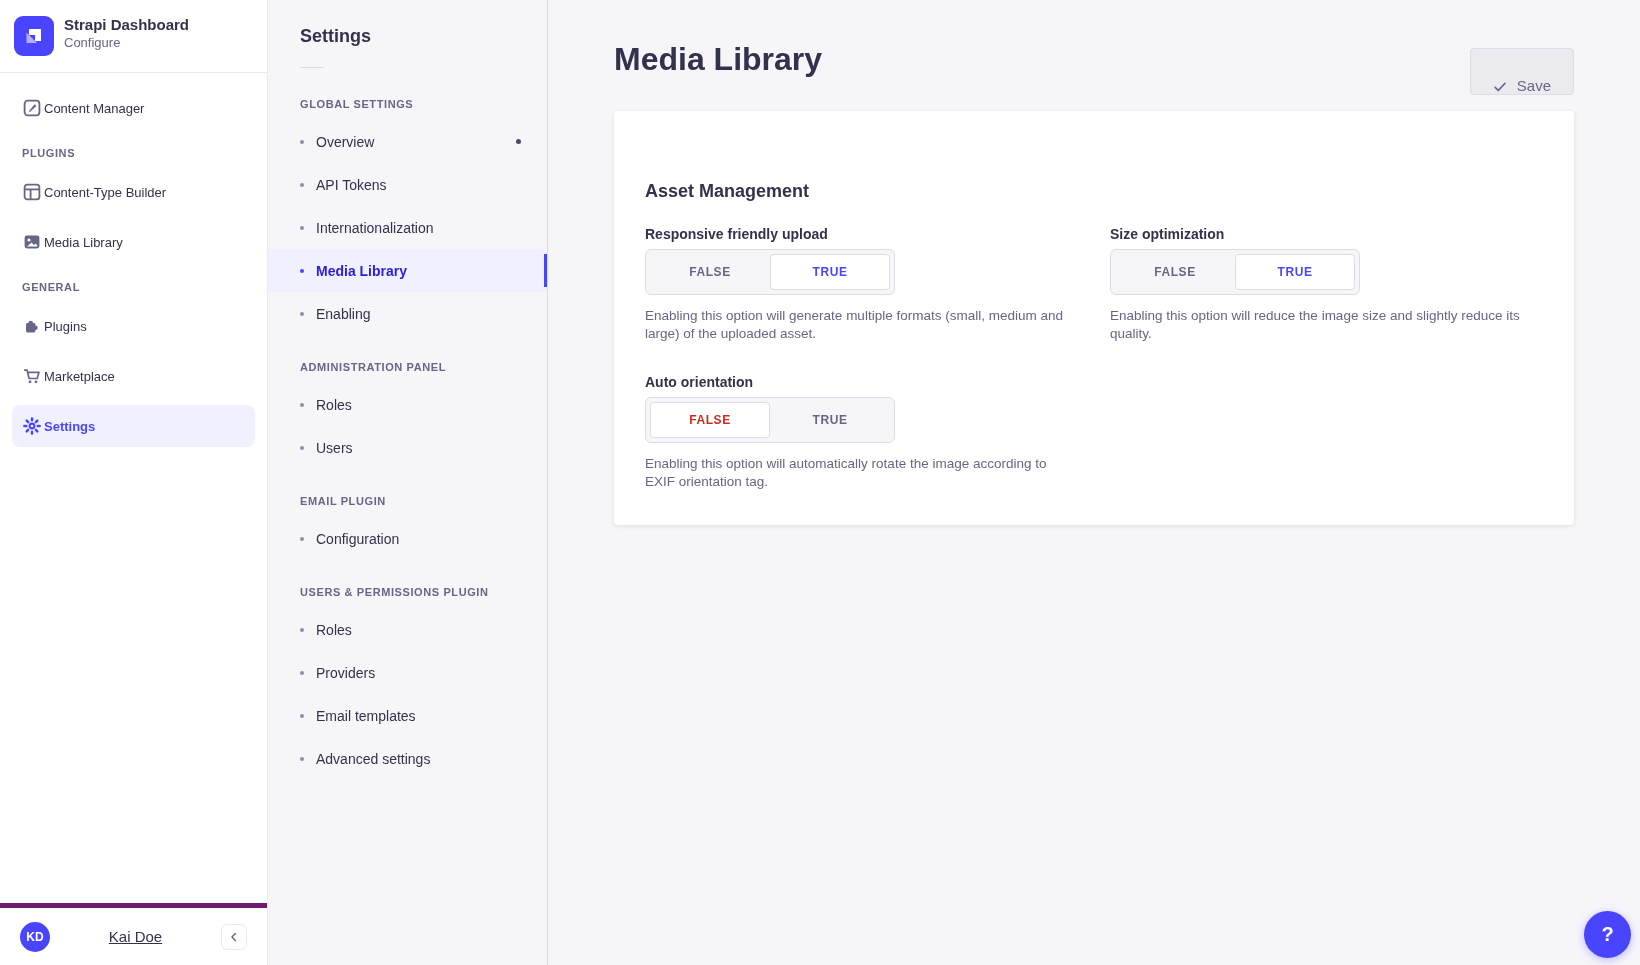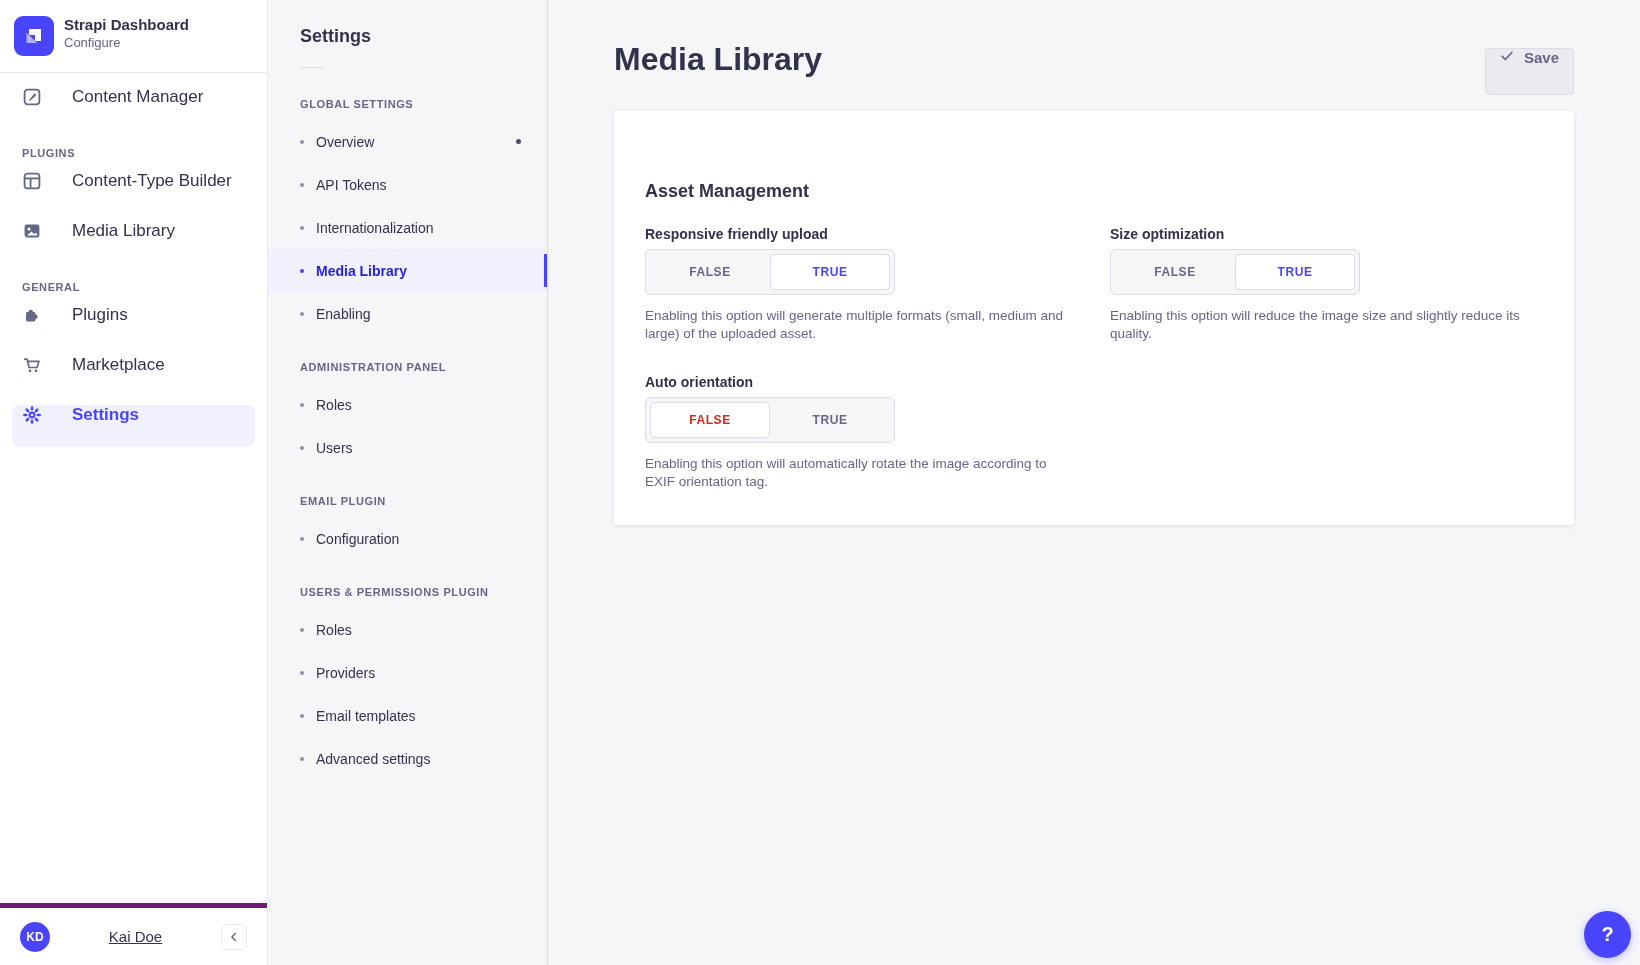--- a/index.html
+++ b/index.html
@@ -19,23 +19,23 @@
     border-right:1px solid #eaeaef;
     display:flex; flex-direction:column;
   }
   .brand { display:flex; align-items:flex-start; gap:10px; padding:16px 14px; }
   .brand-logo { width:40px; height:40px; flex:0 0 auto; }
   .brand-title { font-size:15px; font-weight:bold; color:#32324d; line-height:1.25; }
   .brand-sub { font-size:13px; color:#666687; line-height:1.25; }
   .hdiv { border-top:1px solid #eaeaef; }
   .nav { flex:1; padding:14px 12px; }
   .nav-item {
-    display:flex; gap:30px;
+    display:flex; align-items:center; gap:2px;
     height:42px; padding:0 10px; border-radius:8px;
-    font-size:17px; color:#32324d; margin-bottom:8px; cursor:pointer;
+    font-size:13px; color:#32324d; margin-bottom:8px; cursor:pointer;
   }
   .nav-item .ico { width:20px; height:20px; color:#666687; flex:0 0 auto; display:flex; }
   .nav-item.active { background:#f0f0ff; color:#4945ff; font-weight:bold; }
   .nav-item.active .ico { color:#4945ff; }
   .nav-section-label {
     font-size:11px; font-weight:bold; letter-spacing:.6px; color:#666687;
     padding:0 10px; margin:18px 0 12px;
   }
   .user-row {
     border-top:5px solid #701a75;
@@ -84,25 +84,25 @@
     width:5px; height:5px; border-radius:50%; background:#4a4a6a;
   }
 
   
   .content { flex:1; height:100%; padding:0 66px; position:relative; }
   .page-header { position:relative; padding-top:42px; }
   .page-title { font-size:32px; font-weight:bold; color:#32324d; line-height:1.1; }
   .page-sub { font-size:16px; color:#666687; margin-top:12px; }
   .save-btn {
     position:absolute; top:48px; right:0;
-    height:47px; padding:0 14px;
+    height:47px; padding:0 22px;
     background:#eaeaef; border:1px solid #dcdce4; border-radius:4px;
-    display:flex; align-items:flex-start; gap:10px;
+    display:flex; align-items:flex-end; gap:10px;
     font-family:"Liberation Sans", sans-serif;
-    font-size:15px; font-weight:bold; color:#666687; cursor:default;
+    font-size:15px; font-weight:normal; color:#666687; cursor:default;
   }
   .card {
     margin-top:34px; background:#fff; border-radius:4px;
     box-shadow:0 1px 4px rgba(33,33,52,.1);
     padding:28px 31px 34px;
   }
   .card-title { font-size:18px; font-weight:bold; color:#32324d; margin-bottom:24px;margin-top:42px; }
   .field-grid {
     display:grid; grid-template-columns:1fr 1fr; column-gap:32px; row-gap:30px;
   }

